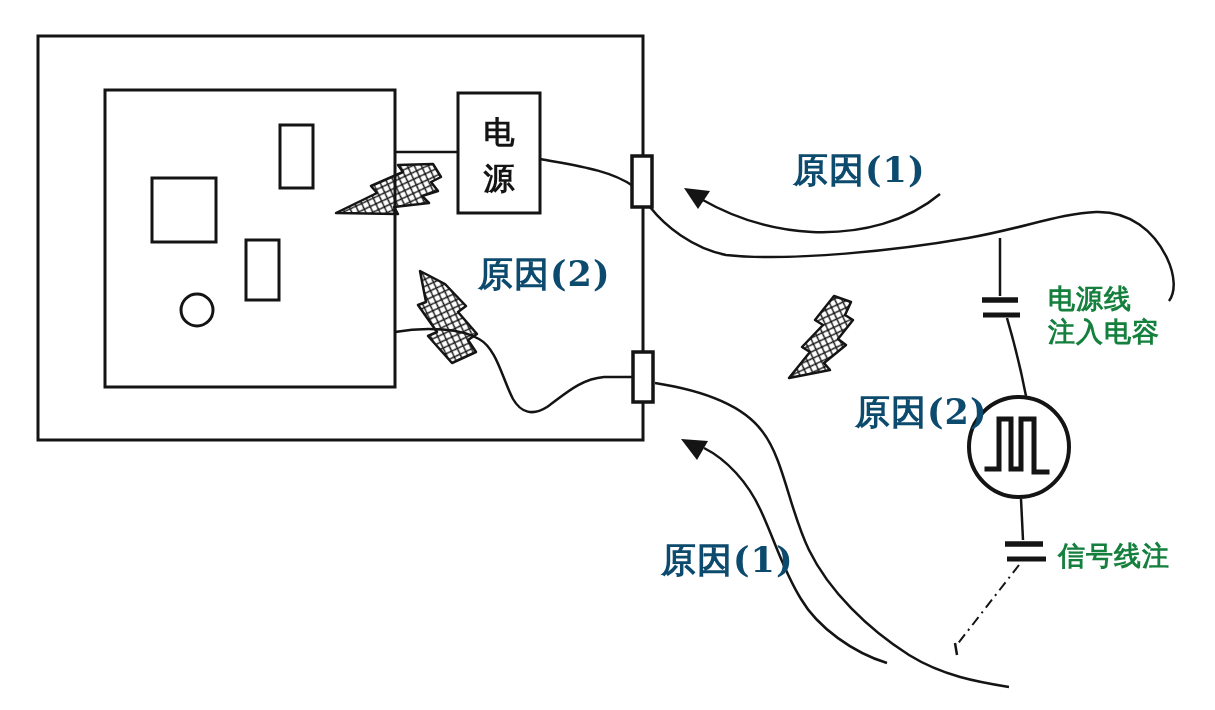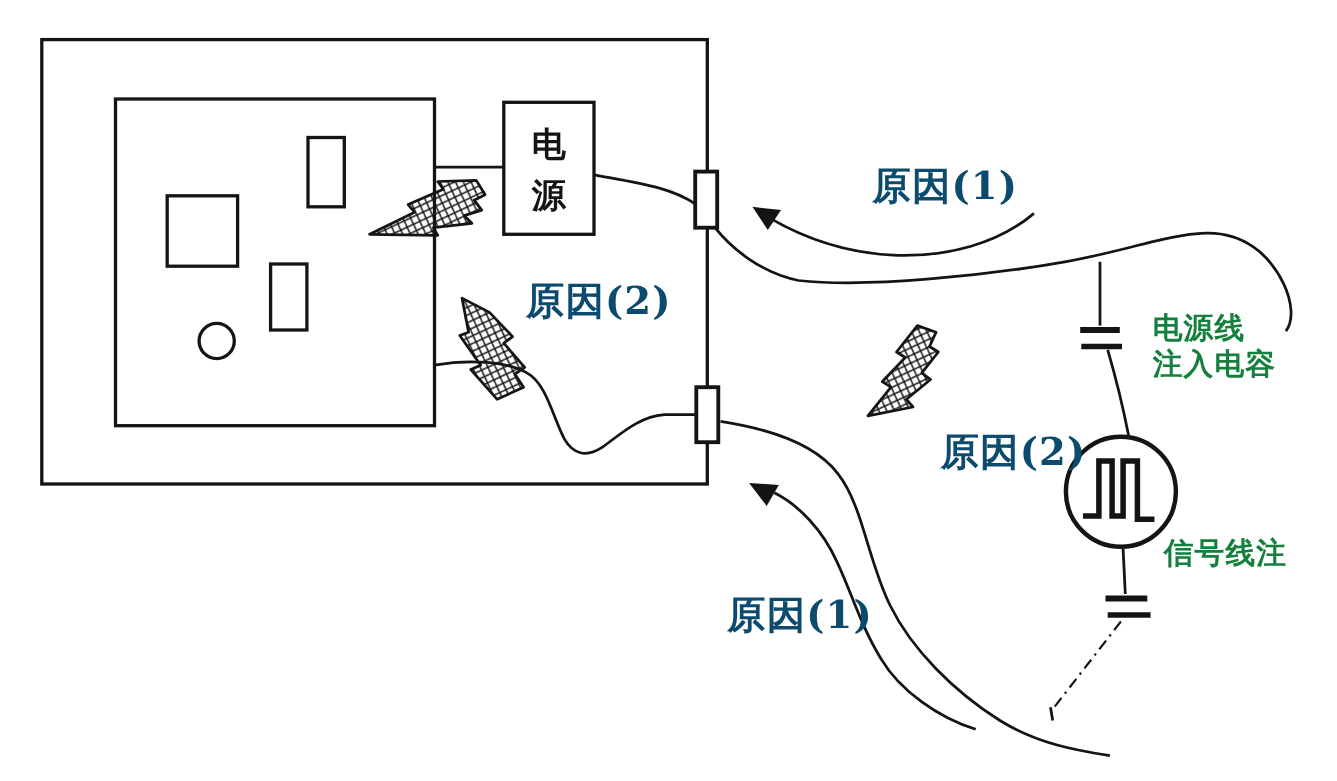--- a/index.html
+++ b/index.html
@@ -120,17 +120,17 @@
   <div class="powerbox-text">
     <span>电</span>
     <span>源</span>
   </div>
 
   <div class="lbl-block" style="left:1048px;top:283px;width:126px;">
     <div>电源线</div>
     <div>注入电容</div>
   </div>
 
-  <div class="lbl-block" style="left:1058px;top:488px;width:126px;">
+  <div class="lbl-block" style="left:1058px;top:540px;width:126px;">
     <div>信号线注</div>
   </div>
 
 </div>
 
 </body></html>

